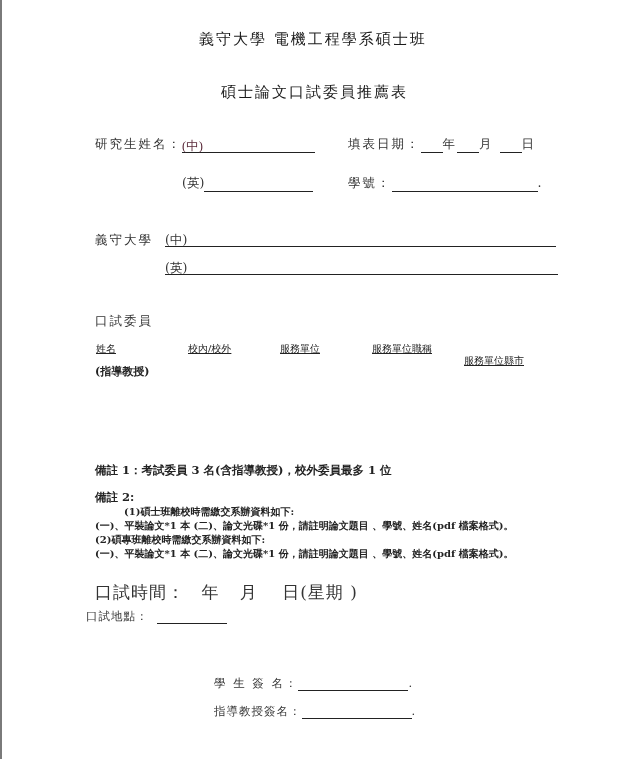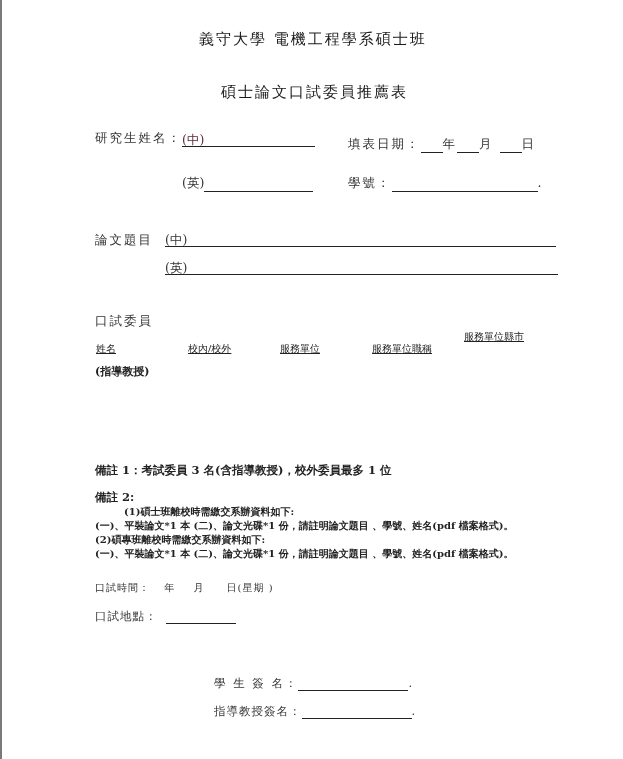--- a/index.html
+++ b/index.html
@@ -20,72 +20,72 @@
     .th { font-size: 10px; font-weight: normal; text-decoration: underline; color: #222; }
   </style>
 </head>
 <body>
 
 <div class="left-border"></div>
 
 <div class="abs title t1">義守大學  電機工程學系碩士班</div>
 <div class="abs title t2">碩士論文口試委員推薦表</div>
 
-<div class="abs lbl" style="left:95px; top:130px;">
+<div class="abs lbl" style="left:95px; top:136px;font-family:Liberation Serif, serif;">
   <span>研究生姓名：</span><span class="uline" style="width:133px; letter-spacing:0;"><span class="mid-mark">(中)</span><span></span></span>
 </div>
 
 <div class="abs lbl" style="left:348px; top:136px;">
   <span>填表日期：</span><span class="uline" style="width:22px;"></span><span>年</span><span class="uline" style="width:22px;"></span><span>月</span><span class="uline" style="width:22px; margin-left:6px;"></span><span>日</span>
 </div>
 
 <div class="abs lbl" style="left:182px; top:175px; letter-spacing:0;">
   <span>(英)</span><span class="uline" style="width:109px;"><span></span></span>
 </div>
 
 <div class="abs lbl" style="left:348px; top:175px;">
   <span>學號：</span><span class="uline" style="width:146px;"><span></span></span><span>.</span>
 </div>
 
-<div class="abs lbl" style="left:95px; top:232px;">論文題目</div>
+<div class="abs lbl" style="left:95px; top:232px;">義守大學</div>
 <div class="abs lbl" style="left:165px; top:232px; letter-spacing:0;">
   <span class="uline" style="width:391px;"><span>(中)</span><span></span></span>
 </div>
 <div class="abs lbl" style="left:165px; top:260px; letter-spacing:0;">
   <span class="uline" style="width:393px;"><span>(英)</span><span></span></span>
 </div>
 
 <div class="abs lbl" style="left:95px; top:313px;">口試委員</div>
 
 <div>
   <div class="abs th" style="left:96px; top:342px;">姓名</div>
   <div class="abs th" style="left:188px; top:342px;">校內/校外</div>
   <div class="abs th" style="left:280px; top:342px;">服務單位</div>
   <div class="abs th" style="left:372px; top:342px;">服務單位職稱</div>
-  <div class="abs th" style="left:464px; top:330px;">服務單位縣市</div>
+  <div class="abs th" style="left:464px; top:354px;">服務單位縣市</div>
 </div>
 
 <div>
   <div class="abs note-lg" style="left:95px; top:364px; font-size:11px;">(指導教授)</div>
 </div>
 
 <div class="abs note-lg" style="left:95px; top:463px;text-align:right;">備註 1：考試委員 3 名(含指導教授)，校外委員最多 1 位</div>
 <div class="abs note-lg" style="left:95px; top:490px;">備註 2:</div>
 <div class="abs note" style="left:95px; top:505px;margin-left:29px;">(1)碩士班離校時需繳交系辦資料如下:</div>
 <div class="abs note" style="left:95px; top:519px;">(一)、平裝論文*1 本 (二)、論文光碟*1 份，請註明論文題目 、學號、姓名(pdf 檔案格式)。</div>
 <div class="abs note" style="left:95px; top:533px;">(2)碩專班離校時需繳交系辦資料如下:</div>
 <div class="abs note" style="left:95px; top:547px;">(一)、平裝論文*1 本 (二)、論文光碟*1 份，請註明論文題目 、學號、姓名(pdf 檔案格式)。</div>
 
-<div class="abs lbl" style="left:95px; top:581px; font-size:10px; letter-spacing:1px;">
+<div class="abs lbl" style="left:95px; top:581px; font-size:17px; letter-spacing:1px;">
   <span>口試時間：</span>
   <span style="margin-left:10px;">年</span>
   <span style="margin-left:14px;">月</span>
   <span style="margin-left:18px;">日(星期    )</span>
 </div>
-<div class="abs lbl" style="left:95px; top:609px; font-size:11.5px; letter-spacing:1px;">
+<div class="abs lbl" style="left:86px; top:609px; font-size:11.5px; letter-spacing:1px;">
   <span>口試地點：</span><span class="uline" style="width:70px; margin-left:8px;"><span></span></span>
 </div>
 
 <div class="abs lbl" style="left:214px; top:676px; font-size:11.5px;">
   <span>學 生  簽 名：</span><span class="uline" style="width:110px;"></span><span>.</span>
 </div>
 <div class="abs lbl" style="left:214px; top:704px; font-size:11.5px; letter-spacing:1px;">
   <span>指導教授簽名：</span><span class="uline" style="width:110px;"></span><span>.</span>
 </div>
 

